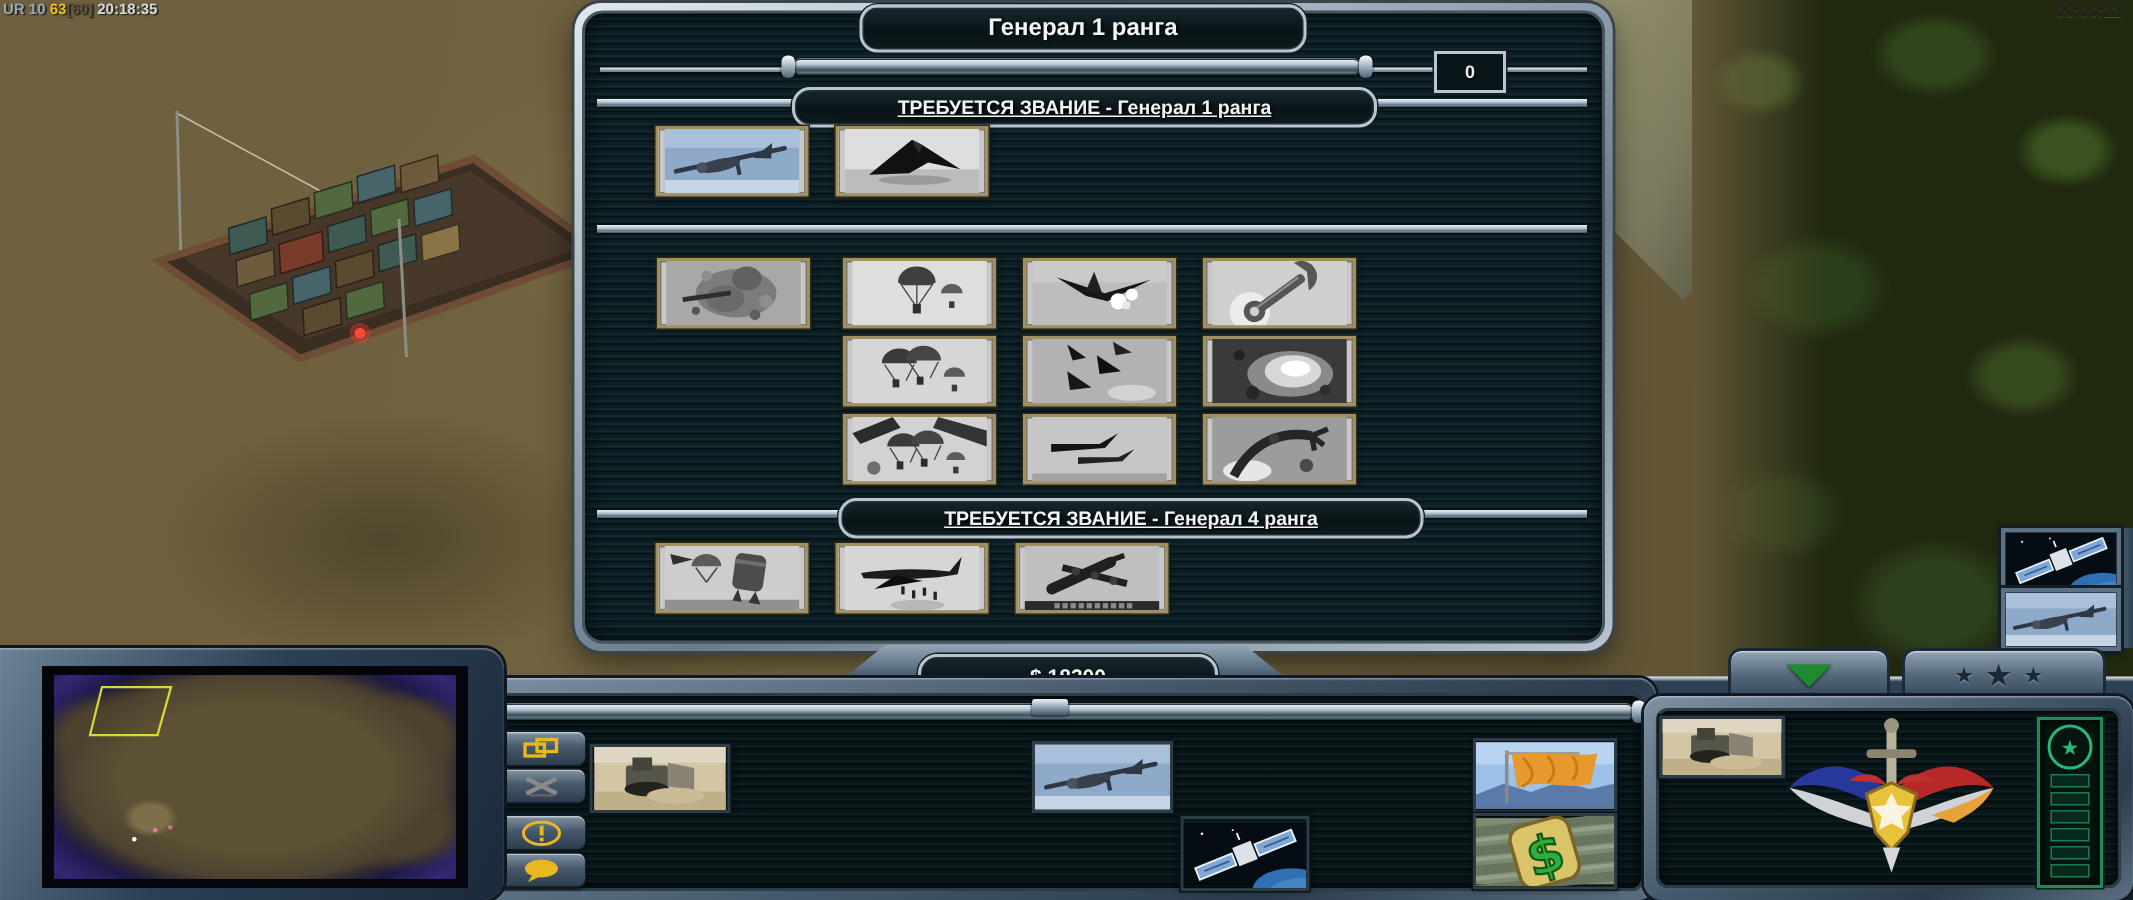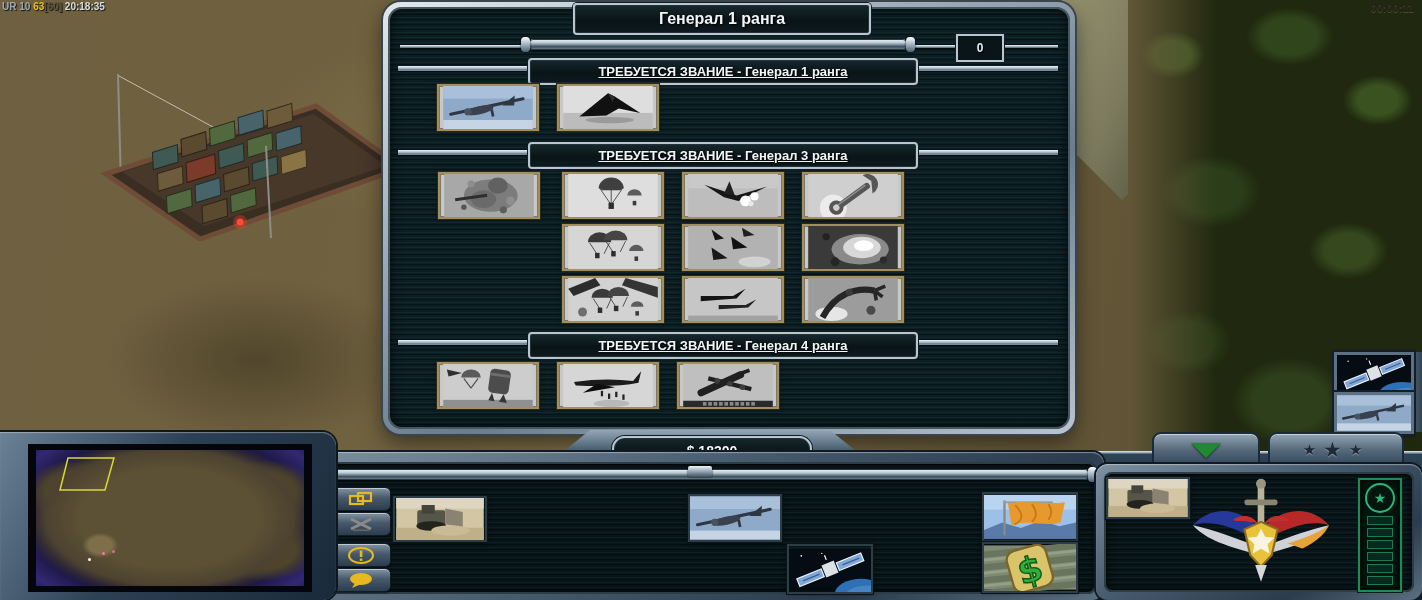--- a/index.html
+++ b/index.html
@@ -42,21 +42,21 @@
   .mtimer{right:8px;top:2px;font-size:11px;font-weight:bold;color:#25211a;
     text-shadow:0 1px 0 rgba(150,140,110,.35);}
   
   .dialog{left:383px;top:2px;width:692px;height:432px;border-radius:18px;
     background:linear-gradient(155deg,#e2e8ed,#9aa8b6 35%,#6b7d8d 62%,#b9c4cf);
     box-shadow:0 0 0 2px #39444d, 0 8px 22px rgba(0,0,0,.5);}
   .dialog-inner{position:absolute;left:5px;top:5px;right:5px;bottom:5px;border-radius:14px;
     background-color:#0b1e23;
     background-image:repeating-linear-gradient(180deg, rgba(140,200,210,.06) 0 1px, rgba(0,0,0,.34) 2px 3px, rgba(10,34,40,0) 3px 5px);
     box-shadow:inset 0 0 0 2px #45565e, inset 0 0 14px rgba(0,0,0,.9);}
-  .cap{position:absolute;border-radius:4px;
+  .cap{position:absolute;border-radius:12px;
     background:linear-gradient(#16282d,#0a1417 55%,#0e1a1e);
     border:2px solid #b9c6d0;
     box-shadow:0 0 0 1px #131c22, inset 0 0 0 1px #223238;
     color:#f2f5f7;display:flex;align-items:center;justify-content:center;
     font-weight:bold;text-shadow:1px 1px 2px #000;}
   .hline{position:absolute;height:4px;
     background:linear-gradient(#eef3f7,#aebecb 45%,#5f7280 80%,#8da0ae);
     box-shadow:0 1px 2px rgba(0,0,0,.7);}
   .tube{position:absolute;height:11px;border-radius:6px;
     background:linear-gradient(#f4f8fb,#b9c8d4 35%,#3c4e5c 70%,#7e93a2);
@@ -443,21 +443,20 @@
         <use href="#s-drone"></use>
       </svg>
     </div>
   <div class="tile" style="left:557px;top:84px">
       <svg>
         <use href="#s-stealth"></use>
       </svg>
     </div>
 
   <div class="hline" style="left:398px;top:150px;width:660px;height:5px"></div>
-  <div class="cap hdr" style="left:528px;top:142px;width:386px;height:23px">ТРЕБУЕТСЯ ЗВАНИЕ - Генерал 3 ранга</div>
   <div class="tile" style="left:438px;top:172px">
       <svg>
         <use href="#s-sniper"></use>
       </svg>
     </div>
   <div class="tile" style="left:562px;top:172px">
       <svg>
         <use href="#s-para1"></use>
       </svg>
     </div>
@@ -496,21 +495,21 @@
         <use href="#s-strike3"></use>
       </svg>
     </div>
   <div class="tile" style="left:802px;top:276px">
       <svg>
         <use href="#s-claw"></use>
       </svg>
     </div>
 
   <div class="hline" style="left:398px;top:340px;width:660px;height:5px"></div>
-  <div class="cap hdr" style="left:528px;top:332px;width:386px;height:23px">ТРЕБУЕТСЯ ЗВАНИЕ - Генерал 4 ранга</div>
+  <div class="cap hdr" style="left:559px;top:332px;width:386px;height:23px">ТРЕБУЕТСЯ ЗВАНИЕ - Генерал 4 ранга</div>
   <div class="tile" style="left:437px;top:362px">
       <svg>
         <use href="#s-moab"></use>
       </svg>
     </div>
   <div class="tile" style="left:557px;top:362px">
       <svg>
         <use href="#s-carpet"></use>
       </svg>
     </div>

